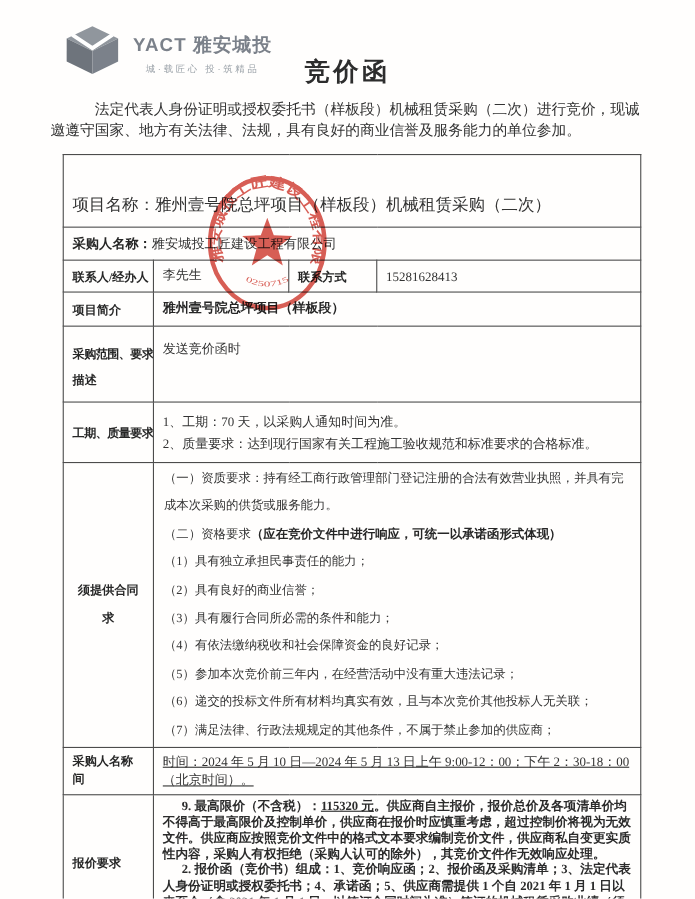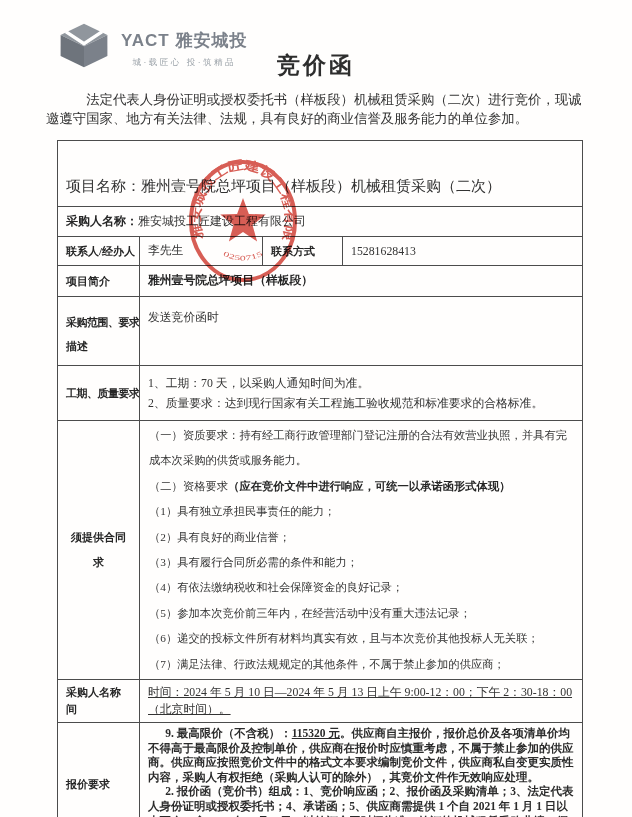--- a/index.html
+++ b/index.html
@@ -146,21 +146,21 @@
       </td>
       <td colspan="3" class="content">
         <span>时间：2024 年 5 月 10 日—2024 年 5 月 13 日上午 9:00-12：00；下午 2：30-18：00</span>
         <span class="lline">（北京时间）。</span>
       </td>
     </tr>
 
     <tr class="r9">
       <td class="lbl">报价要求</td>
       <td colspan="3" class="content">
-        <p><span>9. 最高限价（不含税）：</span><span class="price">115320 元</span><span>。供应商自主报价，报价总价及各项清单价均不得高于最高限价及控制单价，供应商在报价时应慎重考虑，不属于禁止参加的供应商。供应商应按照竞价文件中的格式文本要求编制竞价文件，供应商私自变更实质性内容，采购人有权拒绝（采购人认可的除外），其竞价文件作无效响应处理。</span></p>
+        <p><span>9. 最高限价（不含税）：</span><span class="price">115320 元</span><span>。供应商自主报价，报价总价及各项清单价均不得高于最高限价及控制单价，供应商在报价时应慎重考虑，超过控制价将视为无效文件。供应商应按照竞价文件中的格式文本要求编制竞价文件，供应商私自变更实质性内容，采购人有权拒绝（采购人认可的除外），其竞价文件作无效响应处理。</span></p>
         <p>2. 报价函（竞价书）组成：1、竞价响应函；2、报价函及采购清单；3、法定代表人身份证明或授权委托书；4、承诺函；5、供应商需提供 1 个自 2021 年 1 月 1 日以来至今（含 2021 年 1 月 1 日，以签订合同时间为准）签订的机械租赁采购业绩（须提供合同）；6、竞价单位认为需要提交的其他文件。</p>
       </td>
     </tr>
   </tbody>
     </table>
 
   <svg class="stamp" viewBox="0 0 112 126">
     <defs>
       <path id="arcTop" d="M 16,80 A 43,50 0 1 1 96,80" fill="none"></path>
       <path id="arcBottom" d="M 34,96 Q 56,109 78,96" fill="none"></path>

